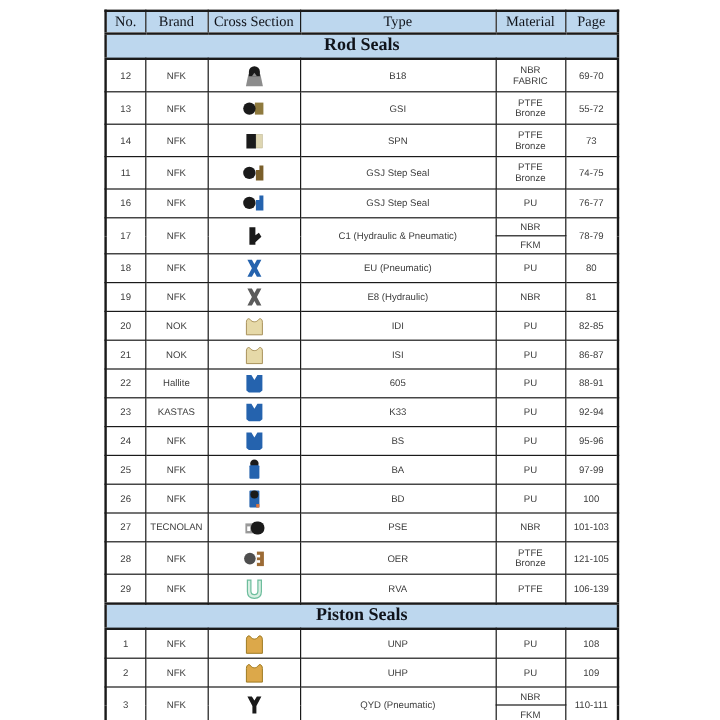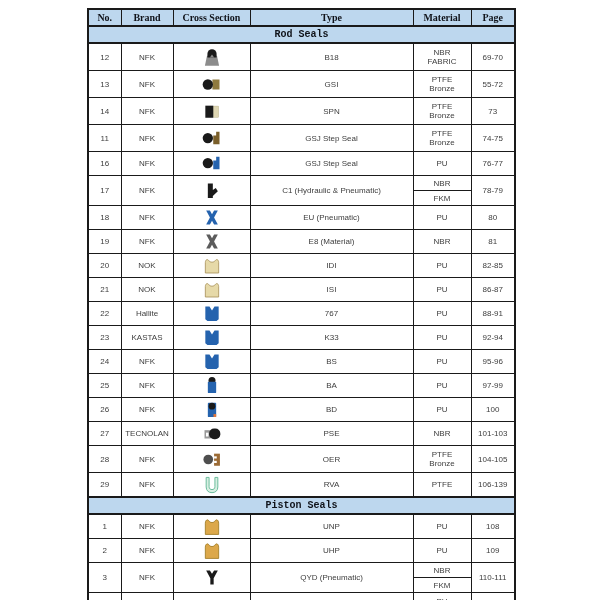--- a/index.html
+++ b/index.html
@@ -5,24 +5,24 @@
   html,body{margin:0;padding:0;background:#ffffff;}
   .canvas{position:relative;width:600px;height:600px;background:#ffffff;overflow:hidden;
           font-family:"Liberation Sans",sans-serif;}
   table.seal-table{position:absolute;left:87px;top:8px;width:427px;table-layout:fixed;
           border-collapse:collapse;border:2px solid var(--border,#1a1a1a);}
   col.c-no{width:33px}col.c-brand{width:52px}col.c-icon{width:77px}
   col.c-type{width:163px}col.c-mat{width:58px}col.c-page{width:44px}
   th,td{border:1px solid var(--border,#1a1a1a);text-align:center;vertical-align:middle;
         padding:1px 2px;overflow:hidden;}
   thead th{background:var(--header-bg,#BDD7EE);font-family:"Liberation Serif",serif;
-        font-size:10px;font-weight:bold;color:var(--header-text,#10131a);height:13px;
+        font-size:12px;font-weight:normal;color:var(--header-text,#10131a);height:13px;
         border-bottom-width:2px;}
-  tr.section-row td{background:var(--header-bg,#BDD7EE);font-family:Liberation Mono, monospace;
-        font-size:10px;font-weight:bold;color:var(--header-text,#10131a);height:13px;
+  tr.section-row td{background:var(--header-bg,#BDD7EE);font-family:Liberation Serif, serif;
+        font-size:15px;font-weight:bold;color:var(--header-text,#10131a);height:13px;
         border-top-width:2px;border-bottom-width:2px;}
   tr.data-row td{font-size:8px;line-height:9px;color:var(--body-text,#3d3d3d);height:20px;
         white-space:pre-line;}
   tr.data-row.tall td{height:24px;}
   tr.sub-row td{height:12px;}
   td.cross-section-cell svg{display:block;margin:0 auto;}
 </style>
 </head>
 <body>
 
@@ -132,21 +132,21 @@
           <td class="type-cell">EU (Pneumatic)</td>
           <td class="material-cell">PU</td>
           <td class="page-cell">80</td>
         </tr>
         <tr class="data-row">
           <td class="no-cell">19</td>
           <td class="brand-cell">NFK</td>
           <td class="cross-section-cell"><svg width="20" height="21" viewBox="0 0 24 24">
               <polygon points="5,3.5 9.5,3.5 12,8 14.5,3.5 19,3.5 14.5,12 19,20.5 14.5,20.5 12,16 9.5,20.5 5,20.5 9.5,12" fill="#5c5c5c"></polygon>
             </svg></td>
-          <td class="type-cell">E8 (Material)</td>
+          <td class="type-cell">E8 (Hydraulic)</td>
           <td class="material-cell">NBR</td>
           <td class="page-cell">81</td>
         </tr>
         <tr class="data-row">
           <td class="no-cell">20</td>
           <td class="brand-cell">NOK</td>
           <td class="cross-section-cell"><svg width="20" height="21" viewBox="0 0 24 24">
               <path d="M4,21 V8.5 C4,5 6.5,3.8 8,6 c0.9,1.3 2.2,2 4,2 c1.8,0 3.1,-0.7 4,-2 c1.5,-2.2 4,-1 4,2.5 V21 Z" fill="#e6d9a8" stroke="#a8915a" stroke-width="1"></path>
             </svg></td>
           <td class="type-cell">IDI</td>
@@ -162,21 +162,21 @@
           <td class="type-cell">ISI</td>
           <td class="material-cell">PU</td>
           <td class="page-cell">86-87</td>
         </tr>
         <tr class="data-row">
           <td class="no-cell">22</td>
           <td class="brand-cell">Hallite</td>
           <td class="cross-section-cell"><svg width="20" height="21" viewBox="0 0 24 24">
               <polygon points="4,3.5 9,3.5 12,8.5 15,3.5 20,3.5 20,19 17.5,21 6.5,21 4,19" fill="#2563ae"></polygon>
             </svg></td>
-          <td class="type-cell">767</td>
+          <td class="type-cell">605</td>
           <td class="material-cell">PU</td>
           <td class="page-cell">88-91</td>
         </tr>
         <tr class="data-row">
           <td class="no-cell">23</td>
           <td class="brand-cell">KASTAS</td>
           <td class="cross-section-cell"><svg width="20" height="21" viewBox="0 0 24 24">
               <polygon points="4,3.5 9,3.5 12,8.5 15,3.5 20,3.5 20,19 17.5,21 6.5,21 4,19" fill="#2563ae"></polygon>
             </svg></td>
           <td class="type-cell">K33</td>
@@ -233,21 +233,21 @@
           <td class="brand-cell">NFK</td>
           <td class="cross-section-cell"><svg width="20" height="21" viewBox="0 0 24 24">
               <rect x="14.5" y="5" width="7" height="14.5" fill="#9c6b35"></rect>
     <rect x="14.5" y="8.2" width="3.2" height="2.6" fill="#ffffff"></rect>
     <rect x="14.5" y="13.6" width="3.2" height="2.6" fill="#ffffff"></rect>
     <circle cx="7.5" cy="12" r="5.8" fill="#4e4e4e"></circle>
             </svg></td>
           <td class="type-cell">OER</td>
           <td class="material-cell">PTFE
 Bronze</td>
-          <td class="page-cell">104-105</td>
+          <td class="page-cell">121-105</td>
         </tr>
         <tr class="data-row">
           <td class="no-cell">29</td>
           <td class="brand-cell">NFK</td>
           <td class="cross-section-cell"><svg width="20" height="21" viewBox="0 0 24 24">
               <path d="M5,3.5 V15 c0,4.5 3,6.8 7,6.8 c4,0 7,-2.3 7,-6.8 V3.5 H15.5 V14.5 c0,2.4 -1.4,3.6 -3.5,3.6 c-2.1,0 -3.5,-1.2 -3.5,-3.6 V3.5 Z" fill="#d7efe2" stroke="#6dbd9d" stroke-width="1.2"></path>
             </svg></td>
           <td class="type-cell">RVA</td>
           <td class="material-cell">PTFE</td>
           <td class="page-cell">106-139</td>

